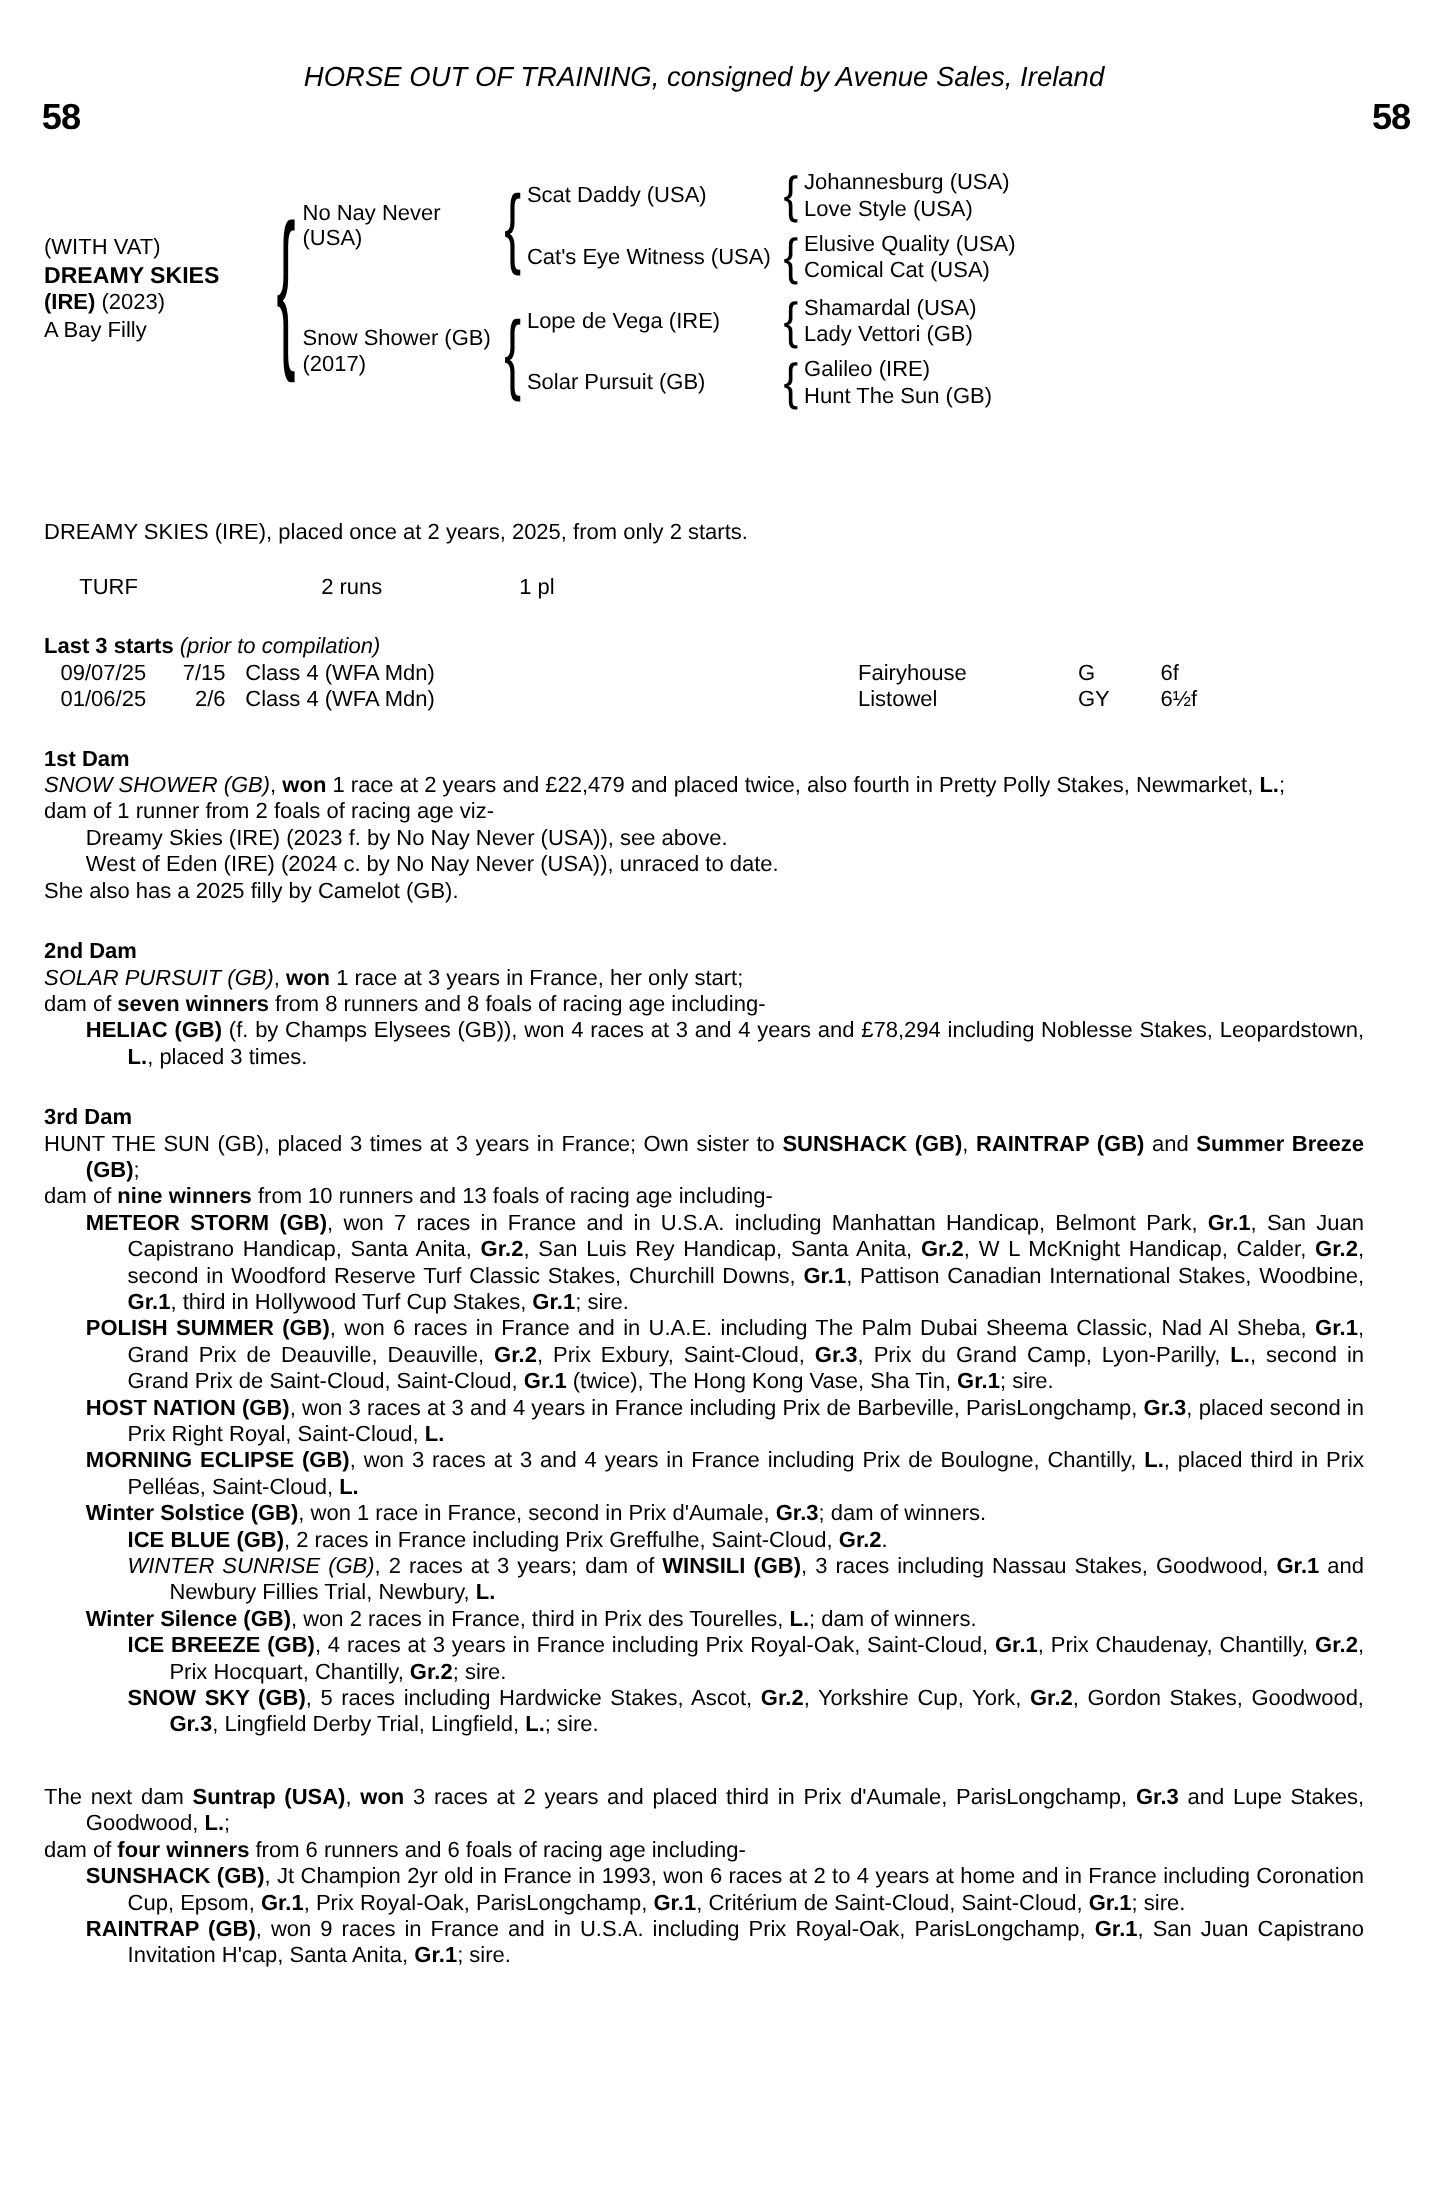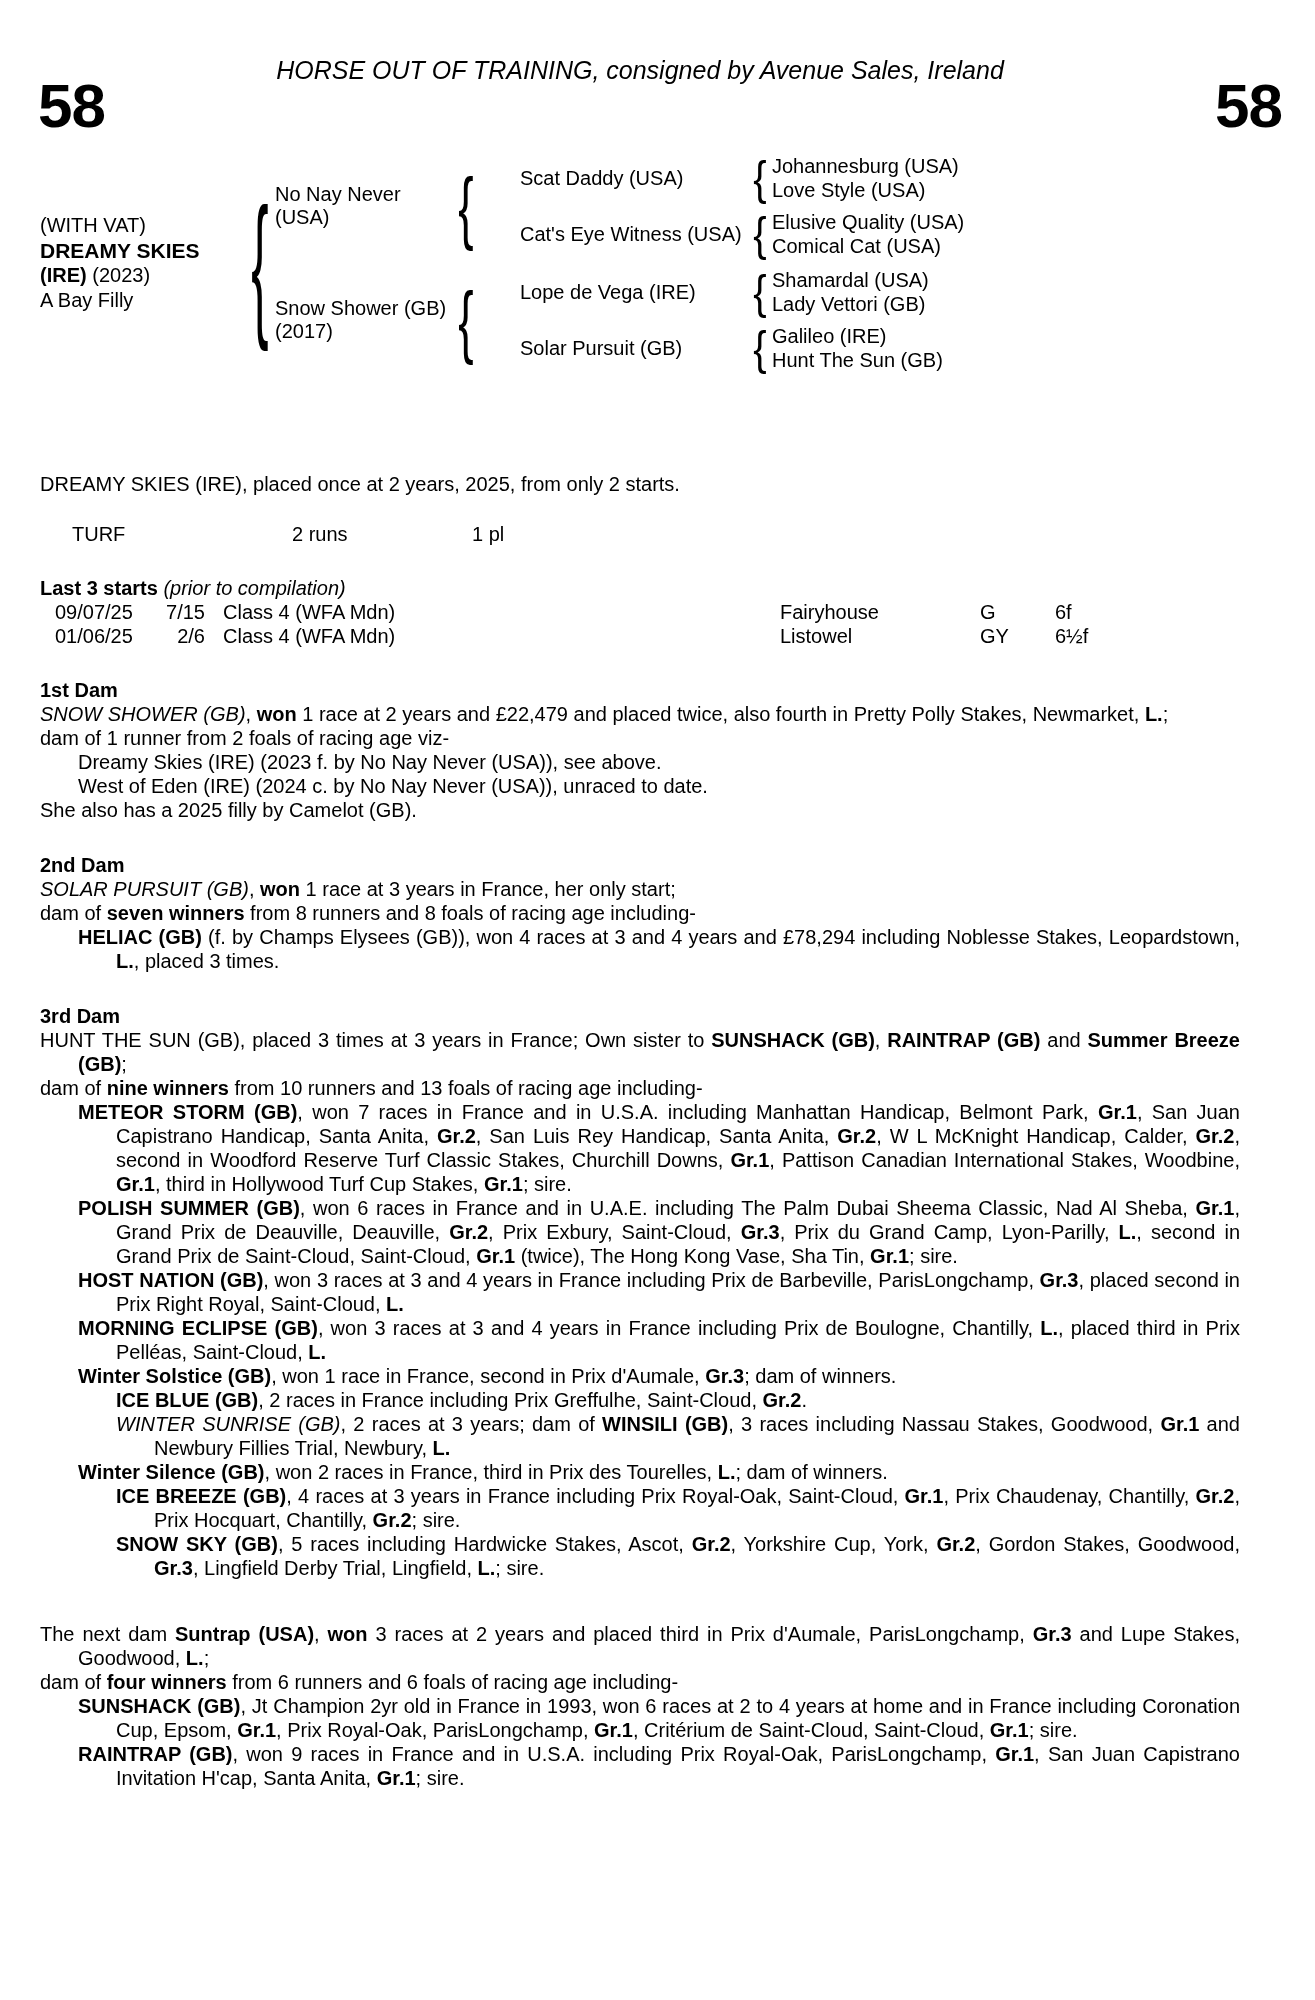--- a/index.html
+++ b/index.html
@@ -6,39 +6,39 @@
   .page{
     position:relative;width:1315px;height:1896px;box-sizing:border-box;
     padding:56px 75px 0 40px;background:#fff;color:#000;
     font-family:Liberation Sans, sans-serif;
     font-size:20px;line-height:24px;overflow:hidden;
   }
   .b{font-weight:bold;}
   .i{font-style:italic;}
   .title{text-align:center;font-style:italic;font-size:25px;line-height:28px;}
   .lot-row{display:flex;justify-content:space-between;margin:-2px -42px 0 -2px;
-    font-size:62px;line-height:48px;font-weight:bold;letter-spacing:-1px;}
+    font-size:33px;line-height:48px;font-weight:bold;letter-spacing:-1px;}
   
   .pedigree{display:flex;align-items:center;margin-top:24px;}
   .ped-horse{width:205px;line-height:25px;}
   .ped-horse .hname{font-weight:bold;font-size:21px;}
   .bracebox{display:flex;align-items:center;justify-content:center;}
   .brace{display:block;line-height:1;font-weight:400;}
   .big-box{width:30px;height:170px;}
   .big-box .brace{font-size:52px;transform:scaleY(3.05);}
   .mid-box{width:26px;height:86px;}
   .mid-box .brace{font-size:46px;transform:scaleY(1.75);}
   .small-box{width:24px;height:48px;}
   .small-box .brace{font-size:40px;transform:scaleY(1.15);}
   .g2col{display:flex;flex-direction:column;gap:10px;}
   .g2unit{display:flex;align-items:center;}
   .g2name{width:178px;line-height:23px;}
   .g3col{display:flex;flex-direction:column;gap:8px;}
   .g3unit{display:flex;align-items:center;}
-  .g3name{width:228px;line-height:25px;margin-left:41px;}
+  .g3name{width:228px;line-height:25px;}
   .g4col{display:flex;flex-direction:column;gap:2px;}
   .g4name{line-height:22px;white-space:nowrap;}
   
   .summary{margin-top:100px;}
   .stats{display:grid;grid-template-columns:220px 180px 100px auto;margin-top:26px;margin-left:32px;}
   .last3{margin-top:30px;}
   .last3-head .lbl{font-weight:bold;}
   .last3-head .sub{font-style:italic;}
   .start-row{display:grid;grid-template-columns:88px 62px 575px 200px 75px auto;margin-left:15px;}
   .c-pos{text-align:right;}

